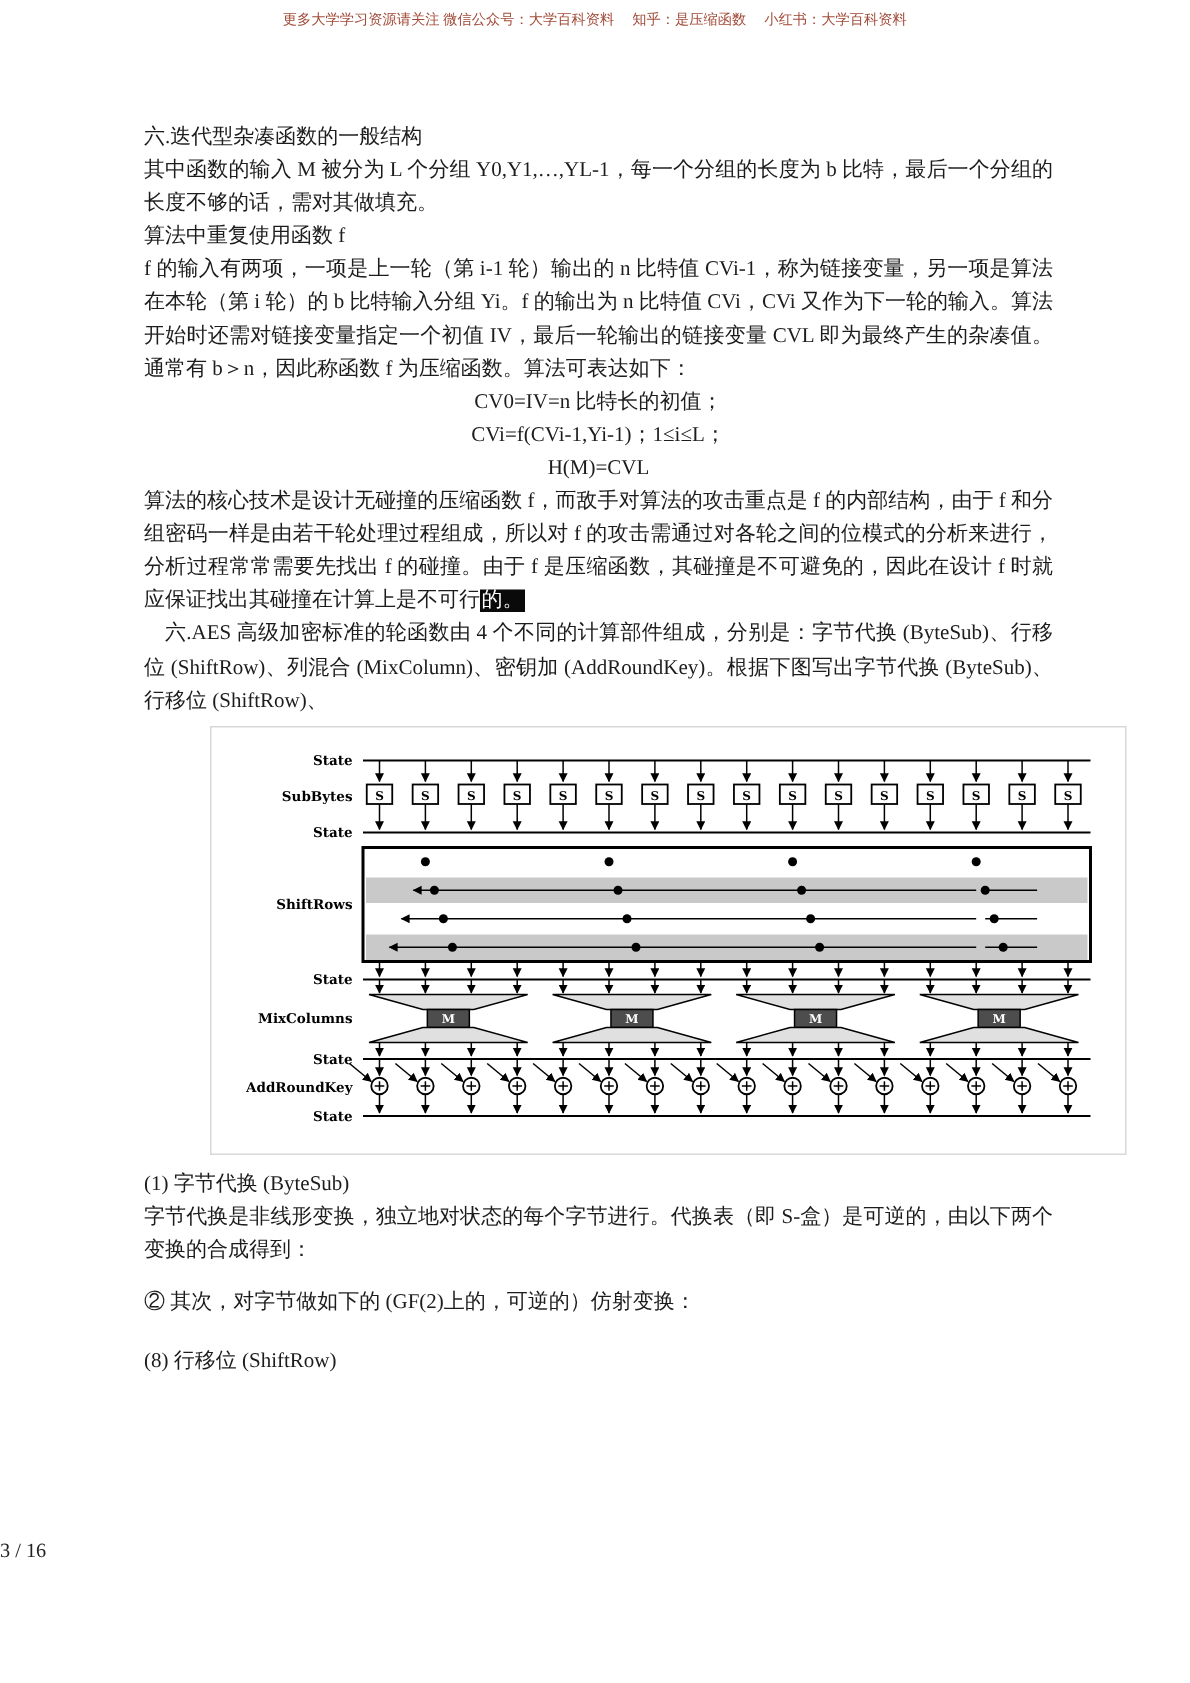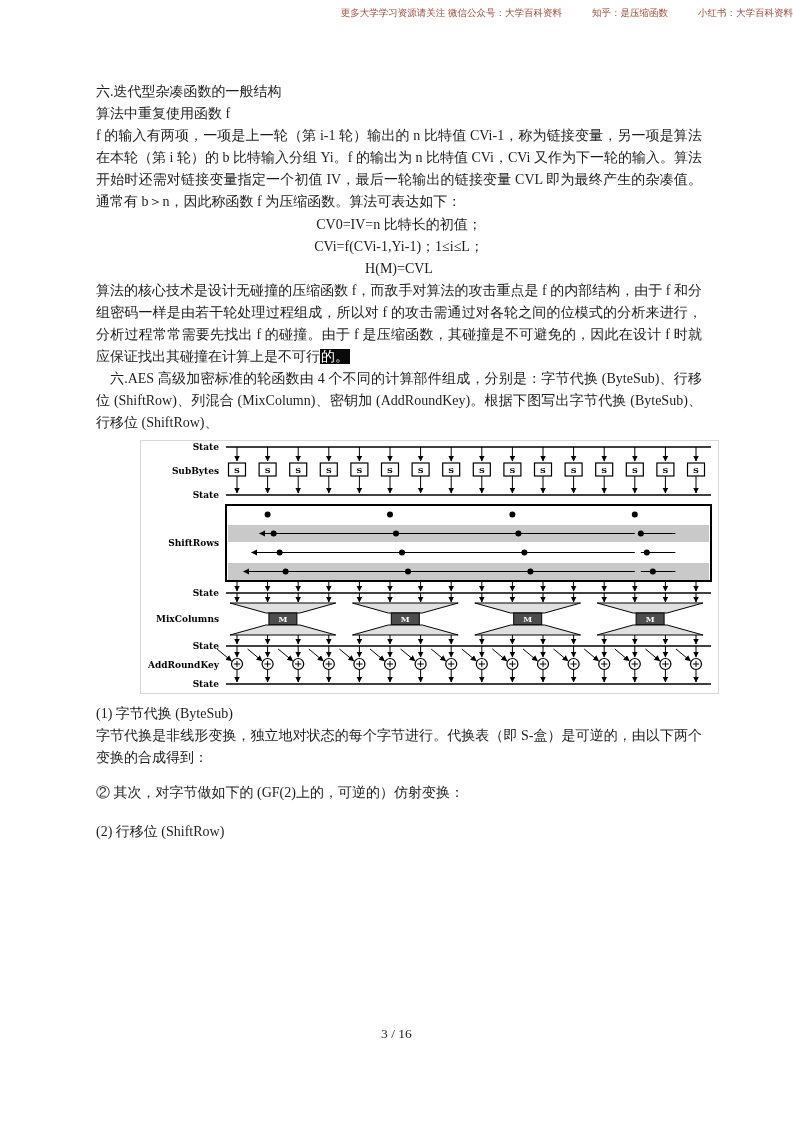--- a/index.html
+++ b/index.html
@@ -4,61 +4,62 @@
 <style>
   html,body{margin:0;padding:0;}
   body{
     width:793px;height:1122px;background:#ffffff;
     font-family:"Liberation Serif","DejaVu Serif",serif;
     color:#1c1c1c;
   }
   .page{position:relative;width:793px;height:1122px;overflow:hidden;background:#fff;}
   .header{
     position:absolute;top:7px;left:0;width:100%;
-    display:flex;justify-content:flex-end;gap:30px;
+    display:flex;justify-content:center;gap:12px;
     font-size:9.5px;color:var(--header-text,#a14a38);
     font-family:"Liberation Sans","DejaVu Sans",sans-serif;
   }
   .content{
     position:absolute;left:96px;top:81px;width:606px;
     font-size:14px;line-height:22.1px;text-align:justify;
   }
   .content p{margin:0;padding:0;}
   .formula{padding-left:72px;text-align:center;}
   .intro{margin-top:27px;text-indent:14px;}
   figure.figure{
-    margin:5px 0 0 44px;padding:0;width:577px;
+    margin:5px 0 0 44px;padding:16px;width:577px;
     border:1px solid #d8d8d8;background:#fff;line-height:0;
   }
   .item1-title{margin-top:9px !important;}
   .bullet1{margin-top:9px !important;}
   .bullet2{margin-top:13px !important;}
   .item2-title{margin-top:17px !important;}
   .hl-black{background:var(--highlight-black-bg,#0a0a0a);color:var(--highlight-black-fg,#fff);padding:0 1px;}
   sup{font-size:9px;line-height:0;}
   .footer{
     position:absolute;top:1026px;left:0;width:100%;
-    text-align:center;font-size:13.5px;color:#222;
+    font-size:13.5px;color:#222;
   }
   svg text{font-family:"DejaVu Serif","Liberation Serif",serif;}
 </style>
 </head>
 <body>
 
 <div class="page">
 
   <div class="header">
     <span>更多大学学习资源请关注 微信公众号：大学百科资料</span>
     <span>知乎：是压缩函数</span>
     <span>小红书：大学百科资料</span>
   </div>
 
   <div class="content">
 
     <p>六.迭代型杂凑函数的一般结构</p>
+    <p>其中函数的输入 M 被分为 L 个分组 Y0,Y1,…,YL-1，每一个分组的长度为 b 比特，最后一个分组的长度不够的话，需对其做填充。</p>
     <p>算法中重复使用函数 f</p>
     <p>f 的输入有两项，一项是上一轮（第 i-1 轮）输出的 n 比特值 CVi-1，称为链接变量，另一项是算法在本轮（第 i 轮）的 b 比特输入分组 Yi。f 的输出为 n 比特值 CVi，CVi 又作为下一轮的输入。算法开始时还需对链接变量指定一个初值 IV，最后一轮输出的链接变量 CVL 即为最终产生的杂凑值。通常有 b＞n，因此称函数 f 为压缩函数。算法可表达如下：</p>
     <p class="formula">CV0=IV=n 比特长的初值；</p>
     <p class="formula">CVi=f(CVi-1,Yi-1)；1≤i≤L；</p>
     <p class="formula">H(M)=CVL</p>
     <p><span>算法的核心技术是设计无碰撞的压缩函数 f，而敌手对算法的攻击重点是 f 的内部结构，由于 f 和分组密码一样是由若干轮处理过程组成，所以对 f 的攻击需通过对各轮之间的位模式的分析来进行，分析过程常常需要先找出 f 的碰撞。由于 f 是压缩函数，其碰撞是不可避免的，因此在设计 f 时就应保证找出其碰撞在计算上是不可行</span><span class="hl-black">的。</span></p>
 
     <p class="intro">六.AES 高级加密标准的轮函数由 4 个不同的计算部件组成，分别是：字节代换 (ByteSub)、行移位 (ShiftRow)、列混合 (MixColumn)、密钥加 (AddRoundKey)。根据下图写出字节代换 (ByteSub)、行移位 (ShiftRow)、</p>
 
     <figure class="figure">
@@ -333,21 +334,21 @@
           <line x1="555" y1="228.5" x2="555" y2="241" stroke="#000" stroke-width="1" marker-end="url(#ah)"></line>
         </svg>
     </figure>
 
     <p class="item1-title">(1) 字节代换 (ByteSub)</p>
     <p>字节代换是非线形变换，独立地对状态的每个字节进行。代换表（即 S-盒）是可逆的，由以下两个变换的合成得到：</p>
 
 
     <p class="bullet2">② 其次，对字节做如下的 (GF(2)上的，可逆的）仿射变换：</p>
 
-    <p class="item2-title">(2) 行移位 (ShiftRow)</p>
+    <p class="item2-title">(8) 行移位 (ShiftRow)</p>
 
   </div>
 
   <div class="footer">
     <span>3 / 16</span>
   </div>
 
 </div>
 
 </body></html>

